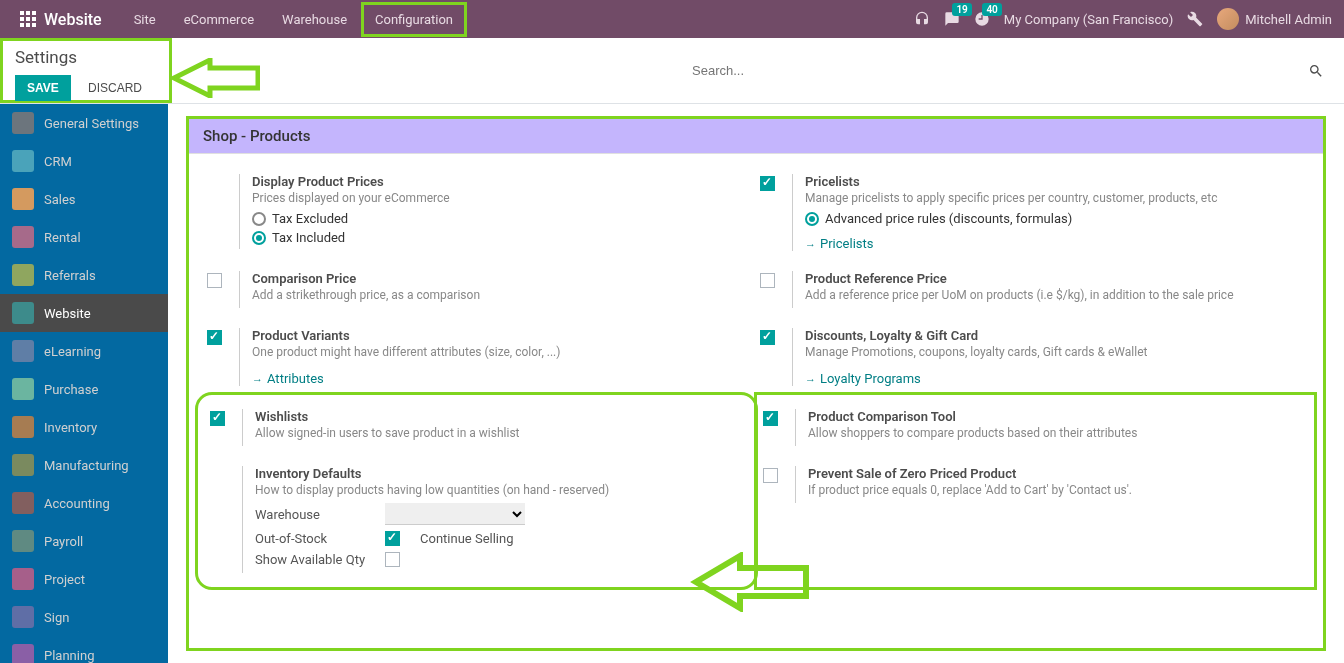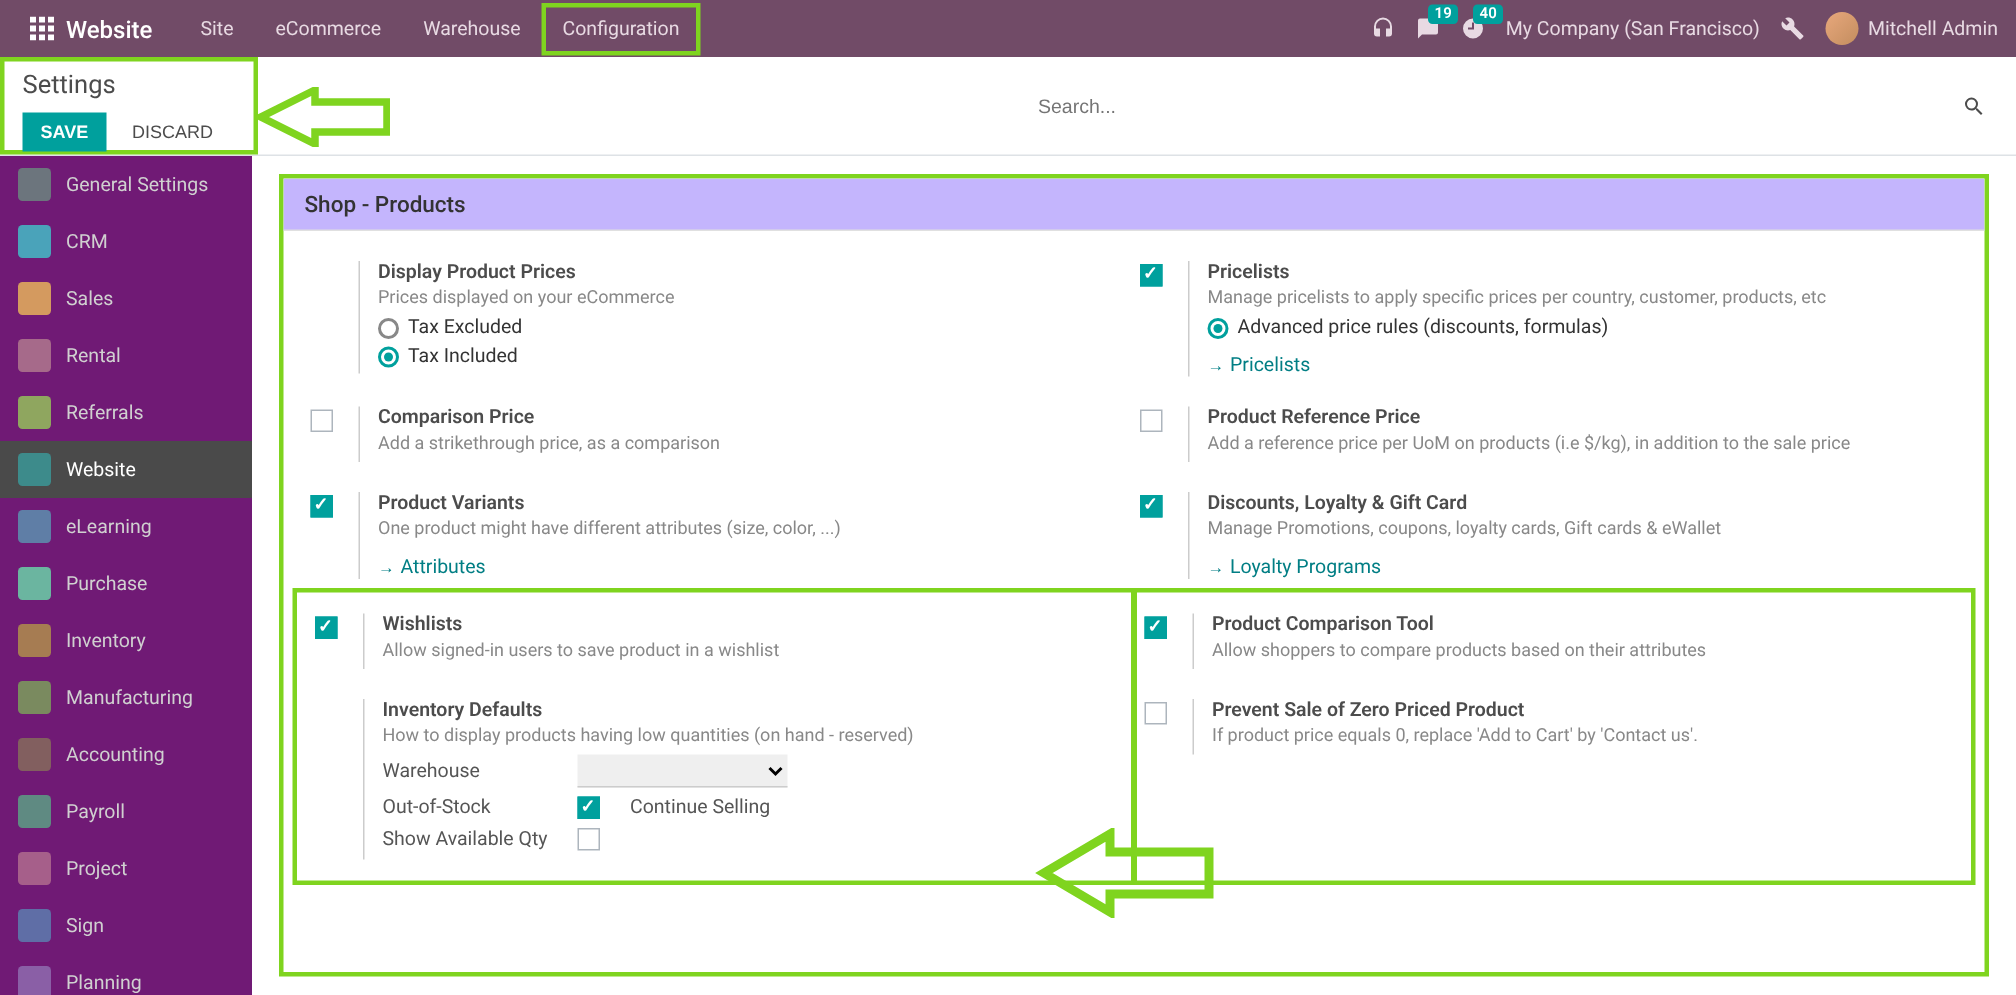--- a/index.html
+++ b/index.html
@@ -25,21 +25,21 @@
 .header { background: #fff; border-bottom: 1px solid #dee2e6; display: flex; justify-content: space-between; align-items: stretch; height: 66px; }
 .header-left { padding: 6px 12px; border: 3px solid #7fd41f; width: 172px; }
 .header-title { font-size: 17px; color: #4c4c4c; margin-bottom: 8px; }
 .btn-save { background: #00a09d; color: #fff; border: none; padding: 6px 12px; font-size: 12px; font-weight: 600; cursor: pointer; }
 .btn-discard { background: transparent; color: #4c4c4c; border: none; padding: 6px 10px; font-size: 12px; cursor: pointer; margin-left: 4px; }
 .header-search { flex: 1; display: flex; align-items: center; padding: 0 20px 0 520px; }
 .search-input { flex: 1; border: none; outline: none; font-size: 13px; color: #6c757d; background: transparent; }
 .search-icon { width: 16px; height: 16px; fill: #4c4c4c; }
 
 
-.sidebar { position: absolute; left: 0; top: 104px; width: 168px; background: #701a75; height: 559px; overflow-y: auto; }
+.sidebar { position: absolute; left: 0; top: 104px; width: 168px; background: #0369a1; height: 559px; overflow-y: auto; }
 .sidebar-item { display: flex; align-items: center; gap: 10px; padding: 8px 12px; color: #d0d0d0; font-size: 13px; cursor: pointer; }
 .sidebar-item.active { background: #4a4a4a; color: #fff; }
 .app-icon { width: 22px; height: 22px; border-radius: 3px; display: flex; align-items: center; justify-content: center; font-size: 12px; color: #fff; flex-shrink: 0; }
 
 
 .content { position: absolute; left: 168px; top: 104px; right: 0; bottom: 0; overflow: hidden; padding: 12px 18px; }
 .content-border { border: 3px solid #7fd41f; height: 100%; background: #fff; overflow-y: auto; }
 .section-title { background: #c4b5fd; padding: 8px 14px; font-size: 15px; font-weight: 500; border-bottom: 1px solid #e0e0e0; }
 .settings-grid { display: grid; grid-template-columns: 1fr 1fr; gap: 0; padding: 10px 14px; }
 .setting-cell { display: flex; gap: 12px; padding: 10px 4px; align-items: flex-start; }
@@ -273,21 +273,21 @@
         <div class="setting-body">
           <div class="setting-title">Discounts, Loyalty &amp; Gift Card</div>
           <div class="setting-desc">Manage Promotions, coupons, loyalty cards, Gift cards &amp; eWallet</div>
           <div class="action-link">
               <span class="arrow-icon">→</span>
               <span>Loyalty Programs</span>
             </div>
         </div>
       </div>
 
-      <div class="inner-split-left" style="grid-column:1;">
+      <div class="inner-split-left" style="grid-column:1;border-radius:17px;">
         <div class="setting-cell">
           <div class="setting-checkbox-col"><span class="cb checked"></span></div>
           <div class="setting-body">
             <div class="setting-title">Wishlists</div>
             <div class="setting-desc">Allow signed-in users to save product in a wishlist</div>
           </div>
         </div>
         <div class="setting-cell">
           <div class="setting-checkbox-col"></div>
           <div class="setting-body">

